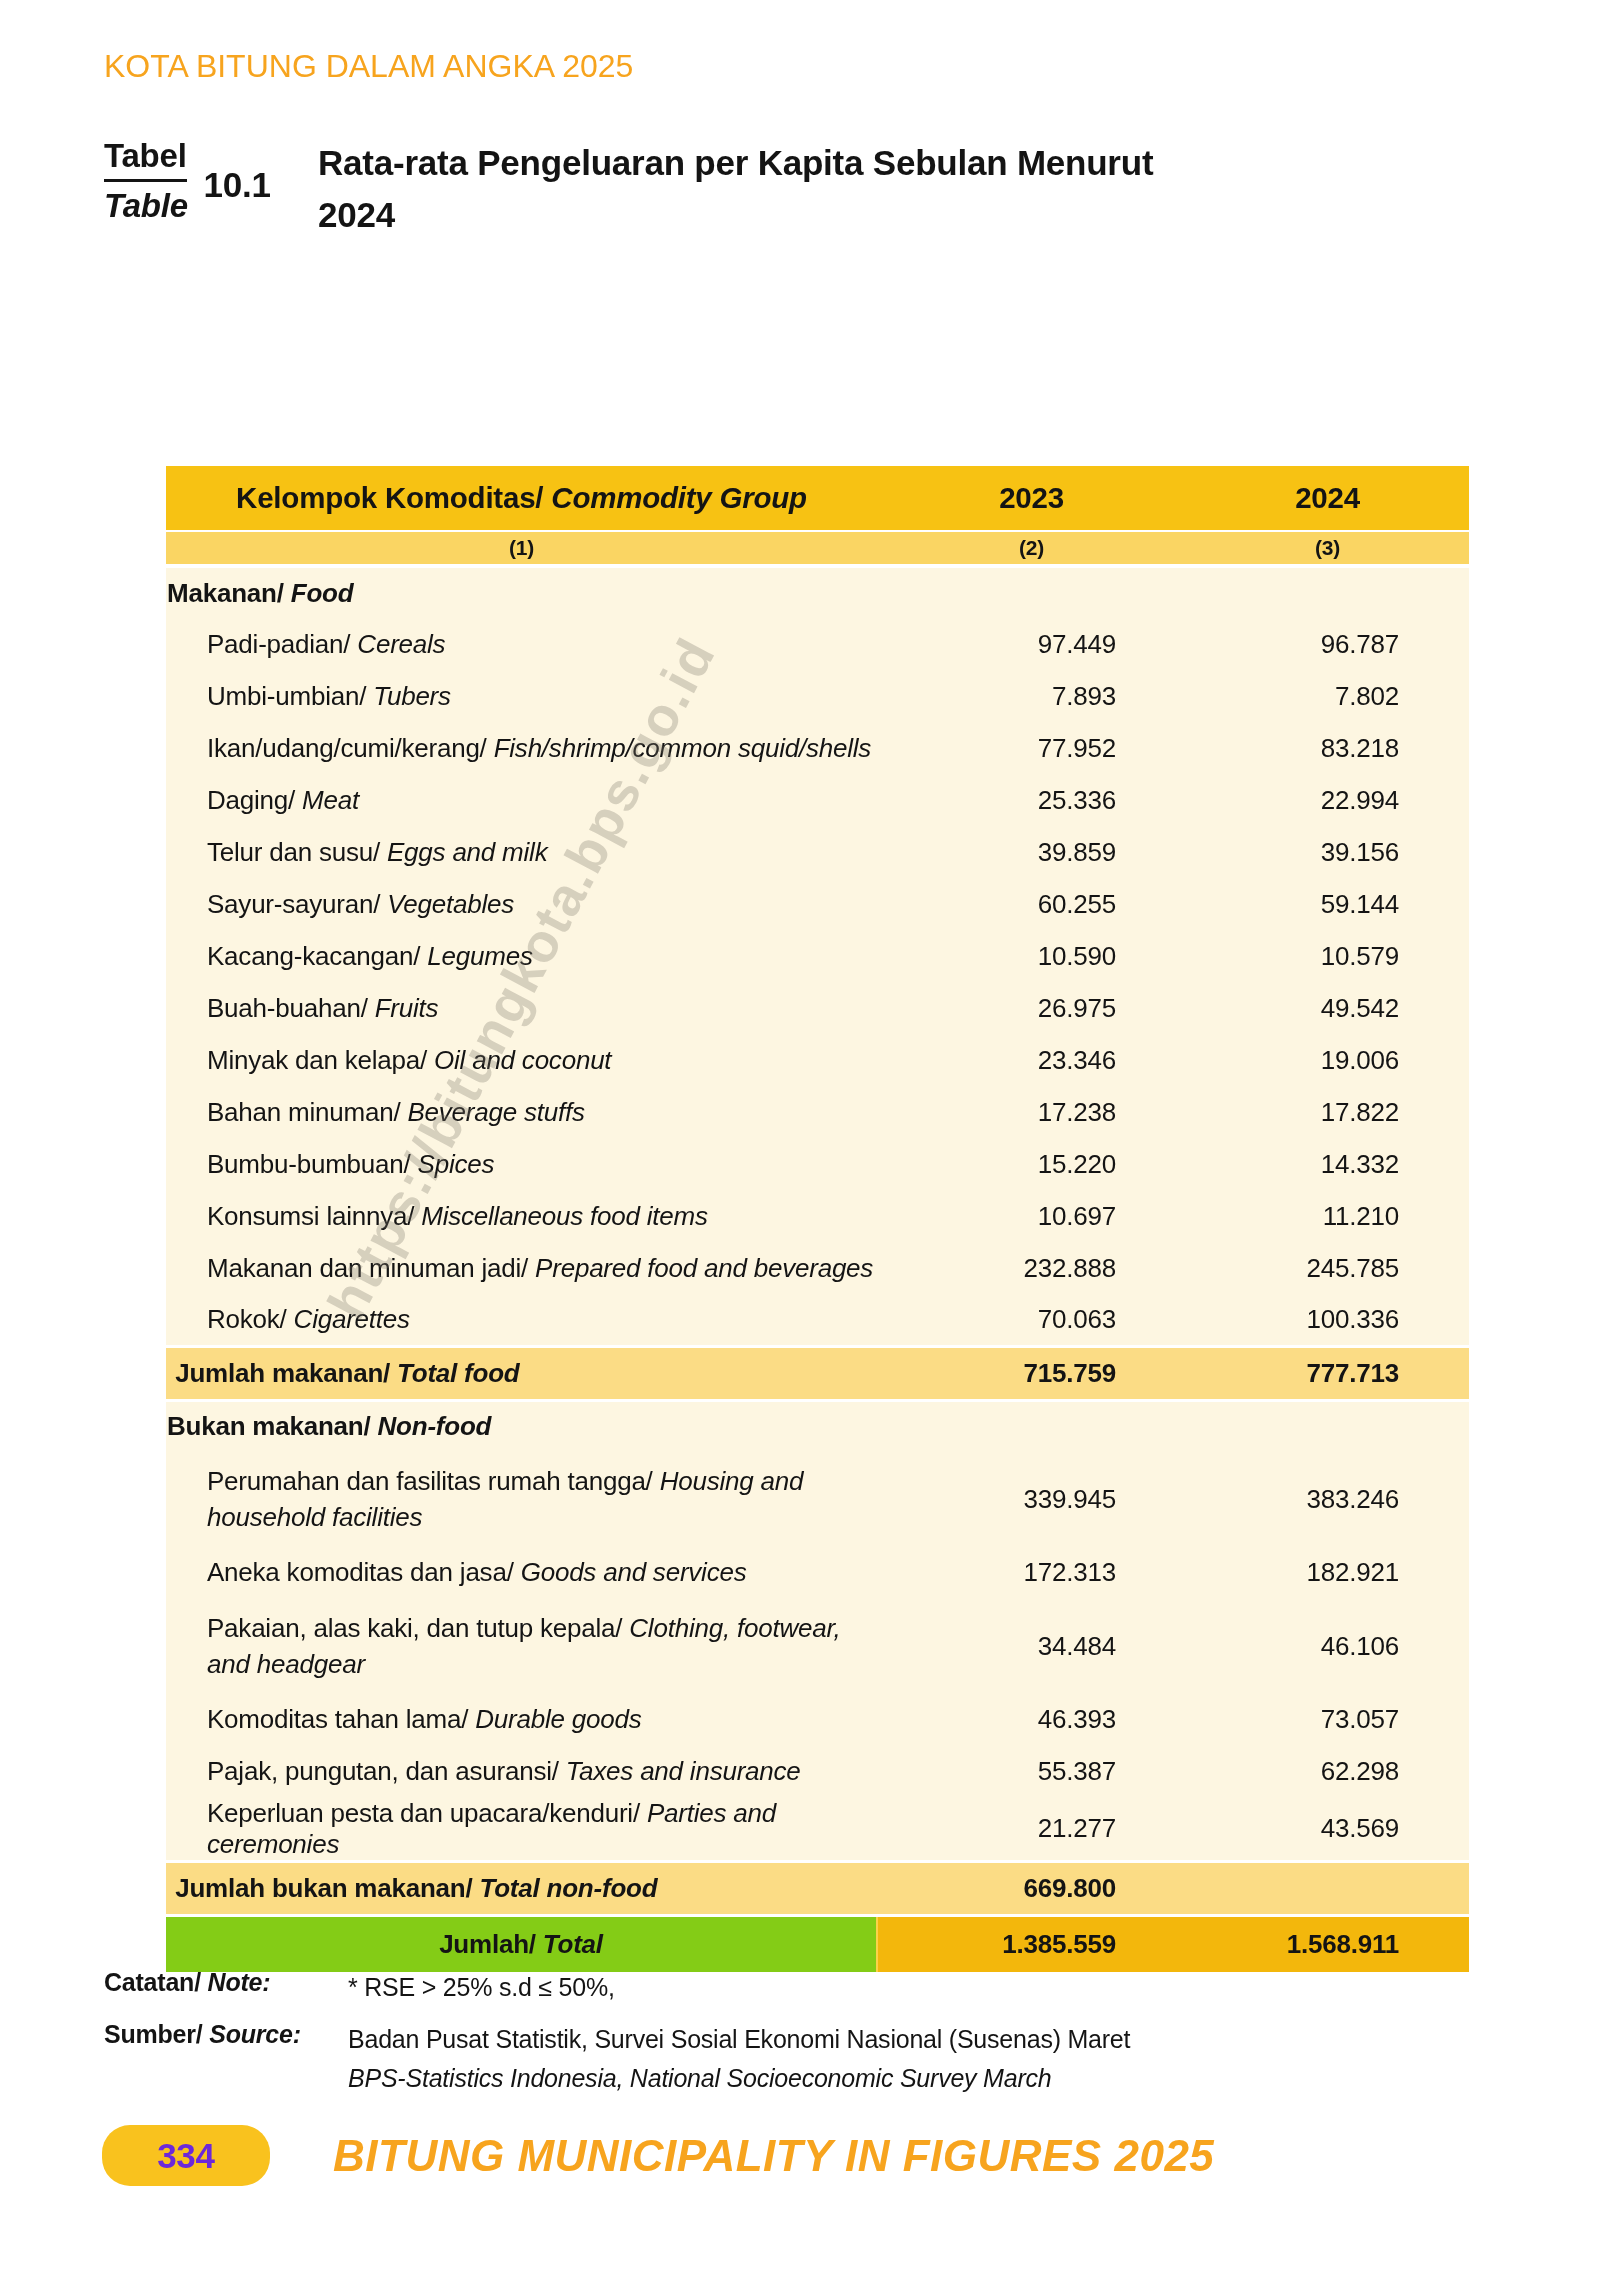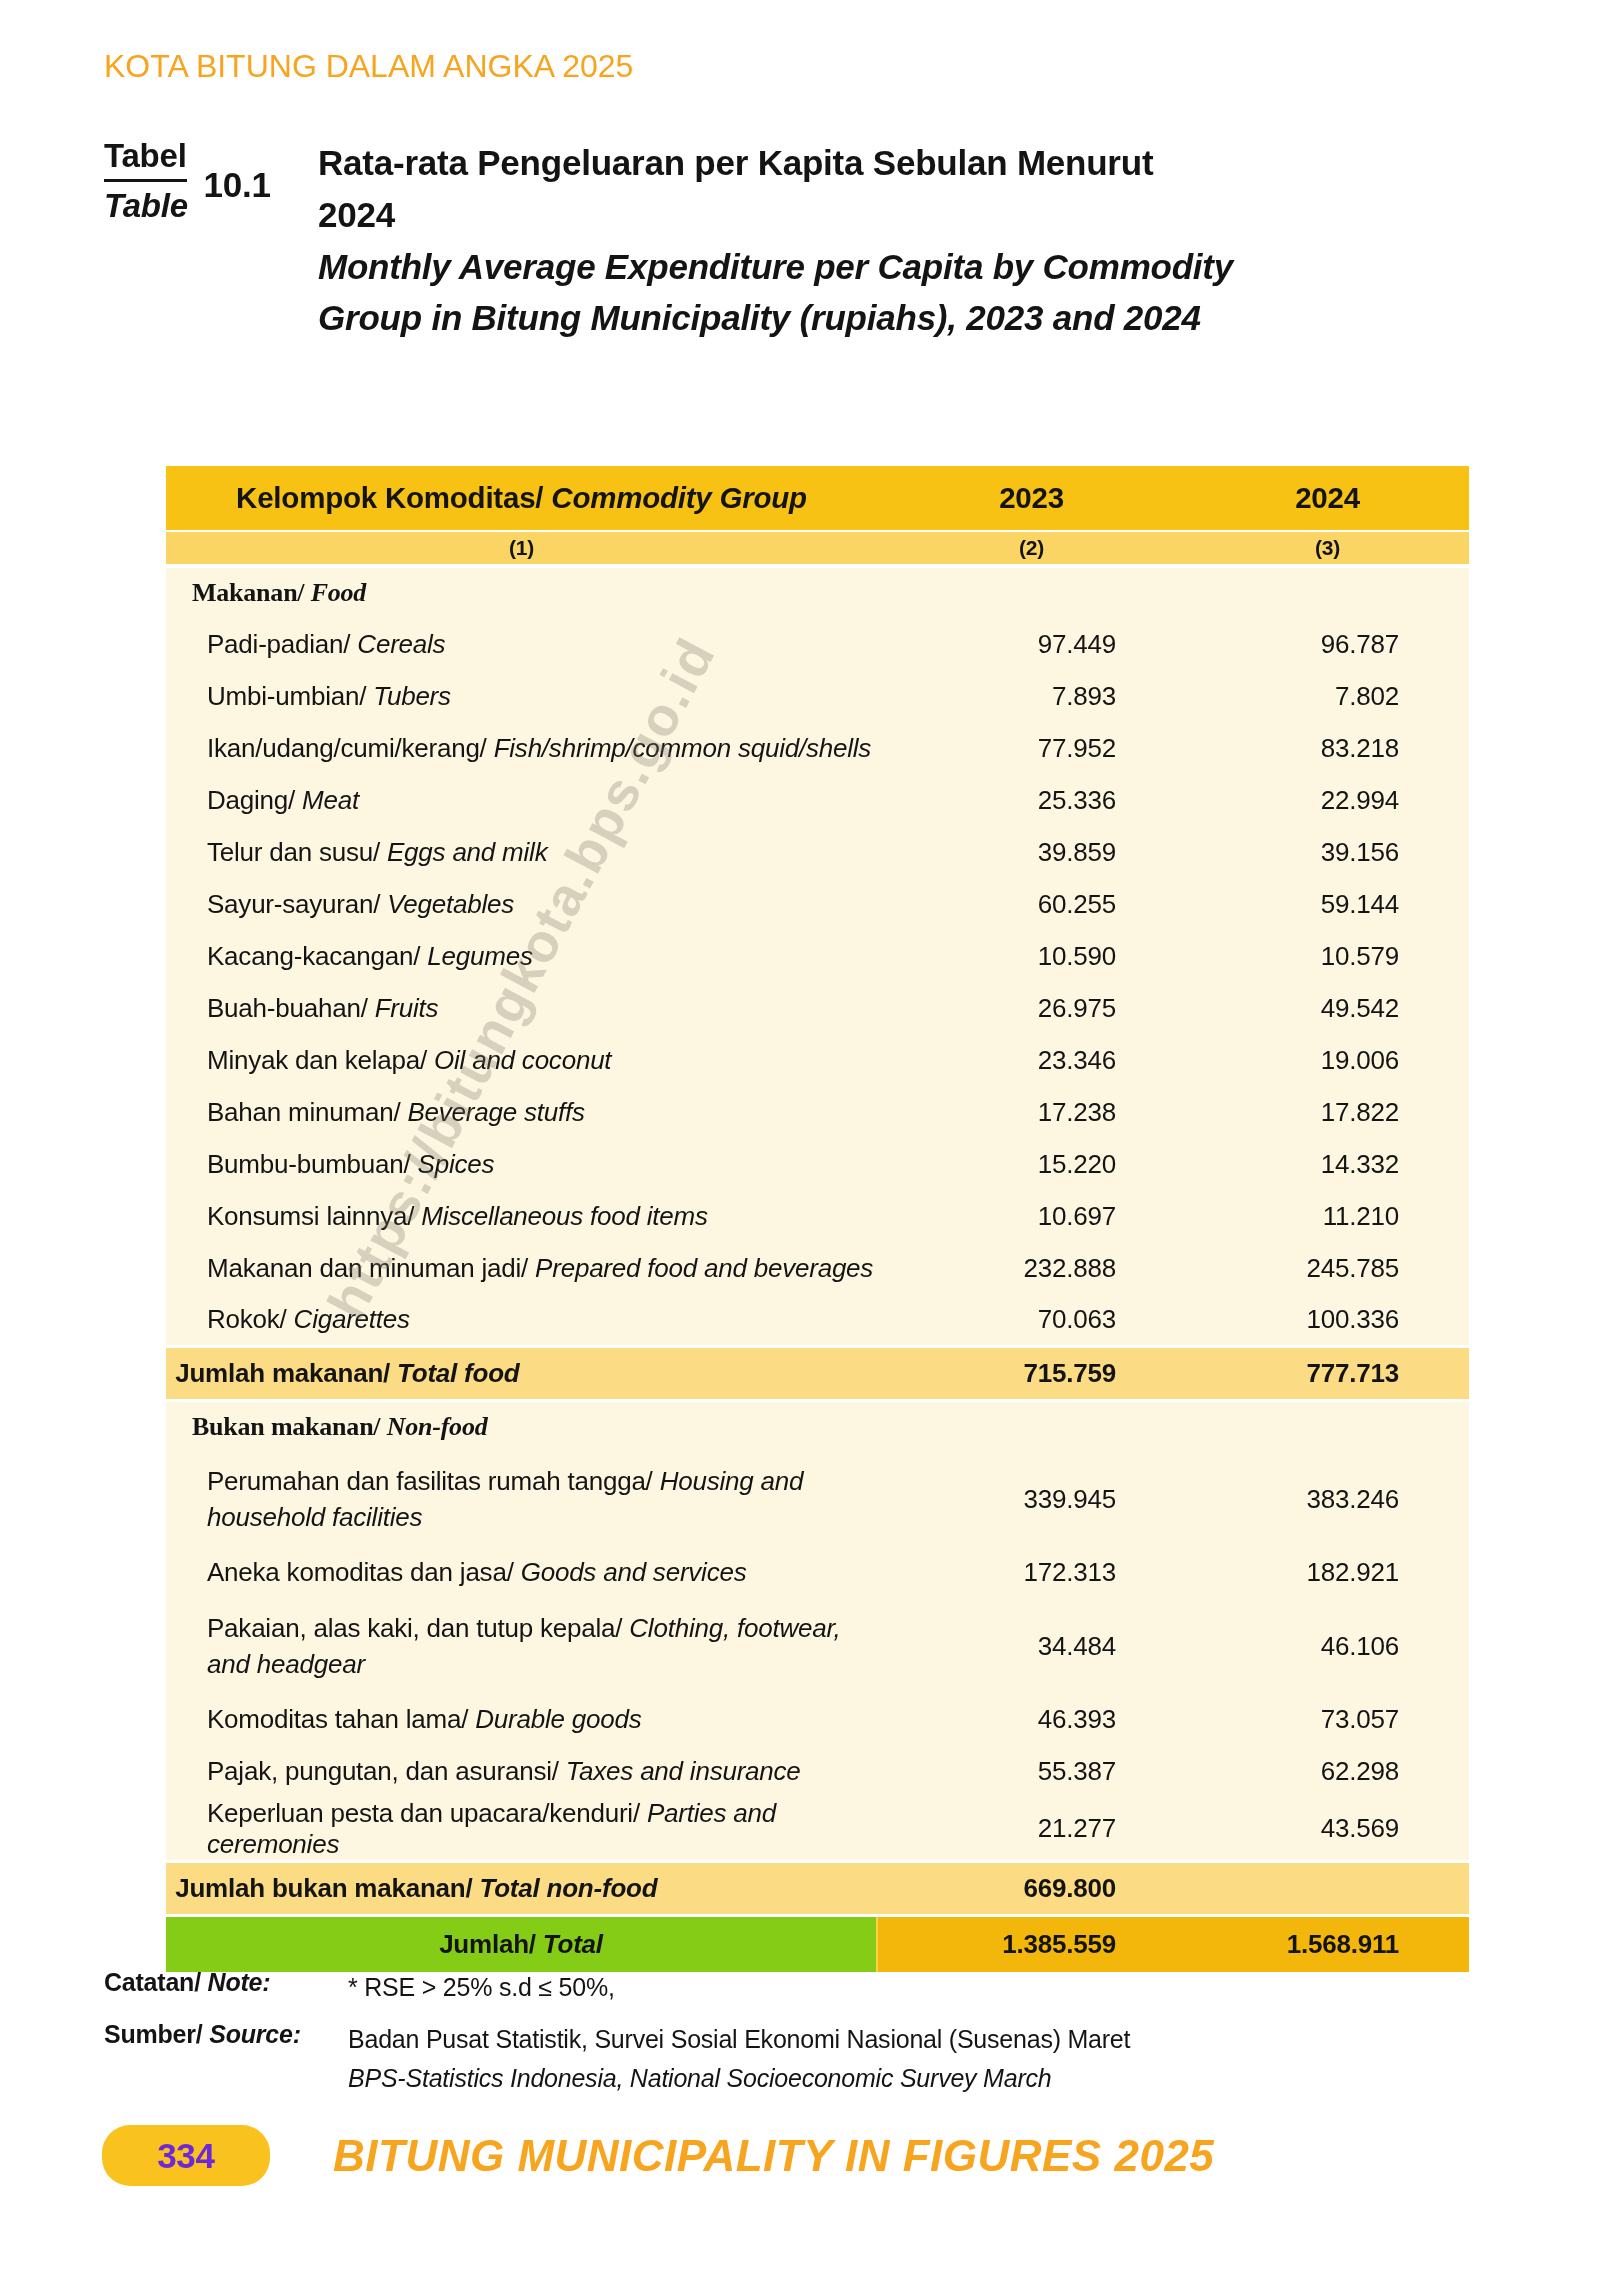--- a/index.html
+++ b/index.html
@@ -43,21 +43,21 @@
   tr.sub-row th {
     height:35px; font-size:21px; background:#FAD563;
     border-top:2.8px solid #fff; border-bottom:4.6px solid #fff;
   }
   .en { font-style:italic; }
 
   tbody { background:#FDF6E1; }
   tbody td { font-size:26px; vertical-align:middle; }
   td.num { text-align:right; padding-right:70px; white-space:nowrap; }
 
-  tr.row-section td { height:52px; font-weight:700; padding-left:26px;font-family:Liberation Serif, serif; }
+  tr.row-section td { height:52px; font-weight:700; padding-left:1px; }
   tr.row-section td .en { font-weight:700; }
   tr.row-item td.label { padding-left:41px; }
   tr.row-item td { height:52px; }
   tr.row-item.multiline td { padding-top:11px; padding-bottom:11px; line-height:1.4; height:auto; }
 
   tr.row-total td {
     background:#FBDC85; font-weight:700; height:54px; padding-left:9.2px;
     border-top:3.7px solid #fff; border-bottom:3.7px solid #fff;
   }
   tr.row-total td.num { padding-left:0; }
@@ -105,24 +105,20 @@
   <div class="title-block">
     <div class="tabel-col">
       <span class="tabel-id">Tabel</span>
       <div class="tabel-en">Table</div>
     </div>
     <div class="tabel-num">10.1</div>
     <div class="titles">
       <div class="title-id">
           <div>Rata-rata Pengeluaran per Kapita Sebulan Menurut</div>
           <div>2024</div>
-        </div>
-      <div class="title-en">
-          <div>Monthly Average Expenditure per Capita by Commodity</div>
-          <div>Group in Bitung Municipality (rupiahs), 2023 and 2024</div>
         </div>
     </div>
   </div>
 
   <div class="table-wrap">
     <table>
       <colgroup>
           <col class="c-label">
           <col class="c-2023">
           <col class="c-2024">

